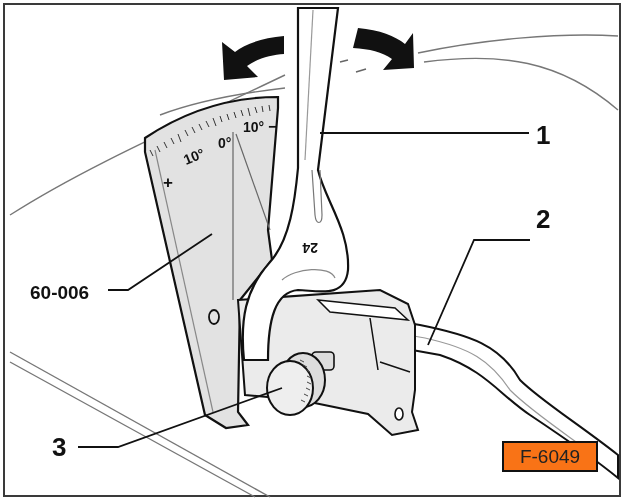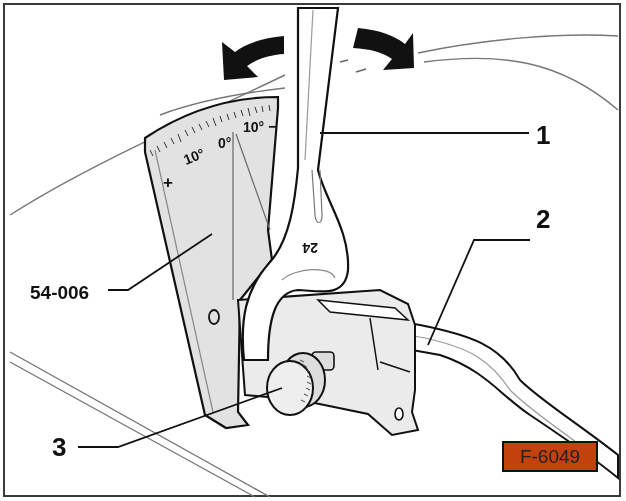--- a/index.html
+++ b/index.html
@@ -10,21 +10,21 @@
     }
     svg.art { position: absolute; left: 0; top: 0; }
     .label {
       position: absolute; font-family: "Liberation Sans", sans-serif;
       font-weight: bold; color: #111; line-height: 1;
     }
     .callout-num { font-size: 26px; }
     .part-code { font-size: 19px; }
     .fig-box {
       position: absolute; left: 502px; top: 441px; width: 96px; height: 31px;
-      border: 2px solid #111; box-sizing: border-box; background: #c2410c;
+      border: 2px solid #111; box-sizing: border-box; background: #f97316;
       font-family: "Liberation Sans", sans-serif; font-size: 19px; color: #222;
       display: flex; align-items: center; justify-content: center;
     }
     .scale-text { font-family: "Liberation Sans", sans-serif; font-weight: bold; fill: #111; }
   </style>
 </head>
 <body>
 
 <div class="frame"></div>
 
@@ -93,15 +93,15 @@
     <path d="M320 133 L 529 133"></path>
     <path d="M428 345 L 474 240 L 530 240"></path>
     <path d="M108 290 L 128 290 L 212 234"></path>
     <path d="M78 447 L 118 447 L 282 388"></path>
   </g>
 </svg>
 
 <div class="label callout-num" style="left:536px; top:122px;">1</div>
 <div class="label callout-num" style="left:536px; top:206px;">2</div>
 <div class="label callout-num" style="left:52px; top:434px;">3</div>
-<div class="label part-code" style="left:30px; top:283px;">54-006</div>
+<div class="label part-code" style="left:30px; top:283px;">60-006</div>
 
 <div class="fig-box">F-6049</div>
 
 </body></html>

